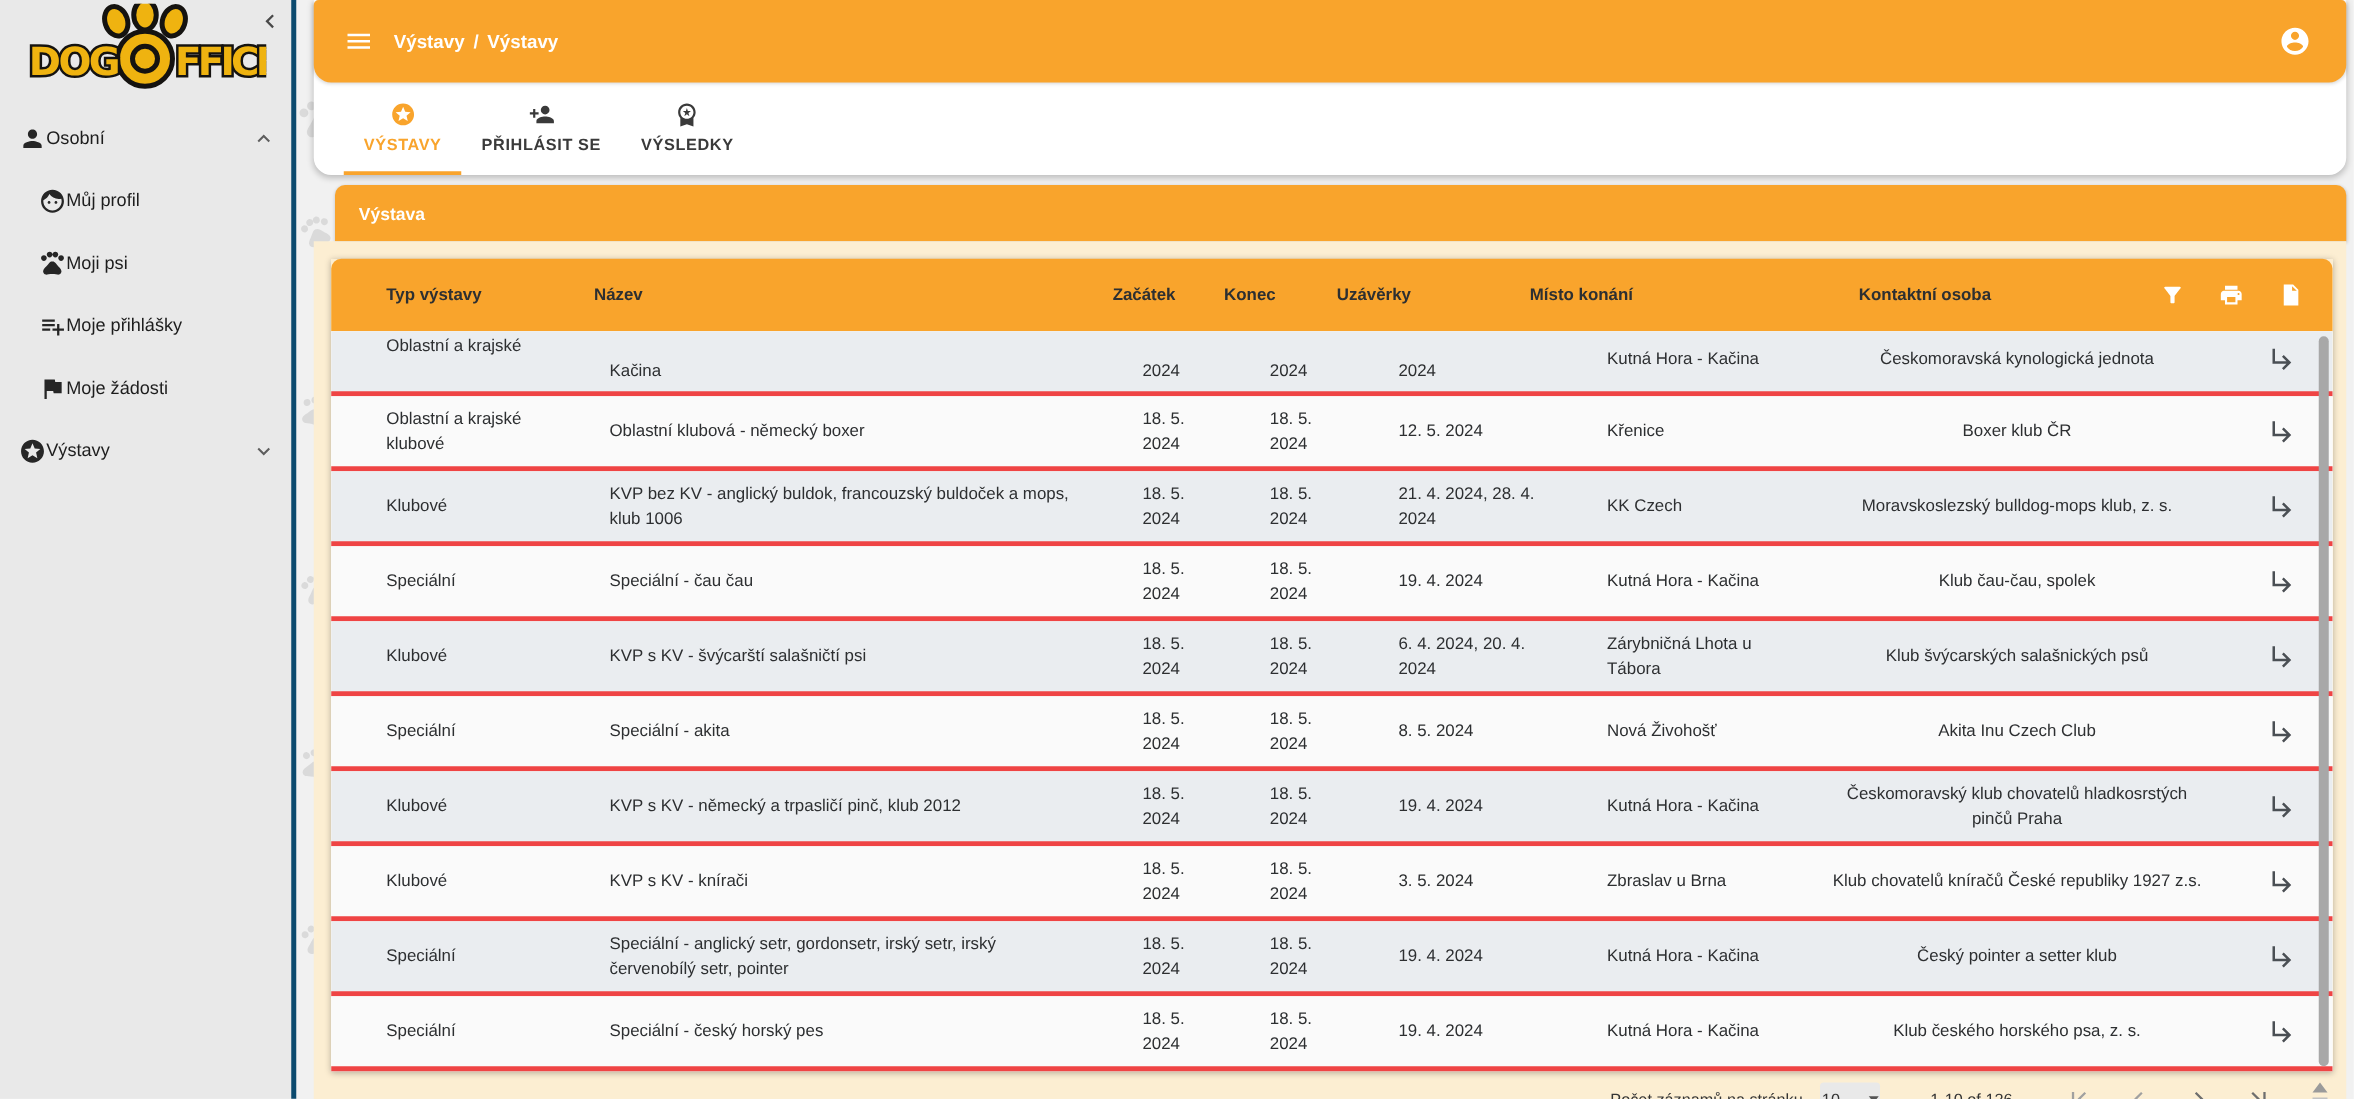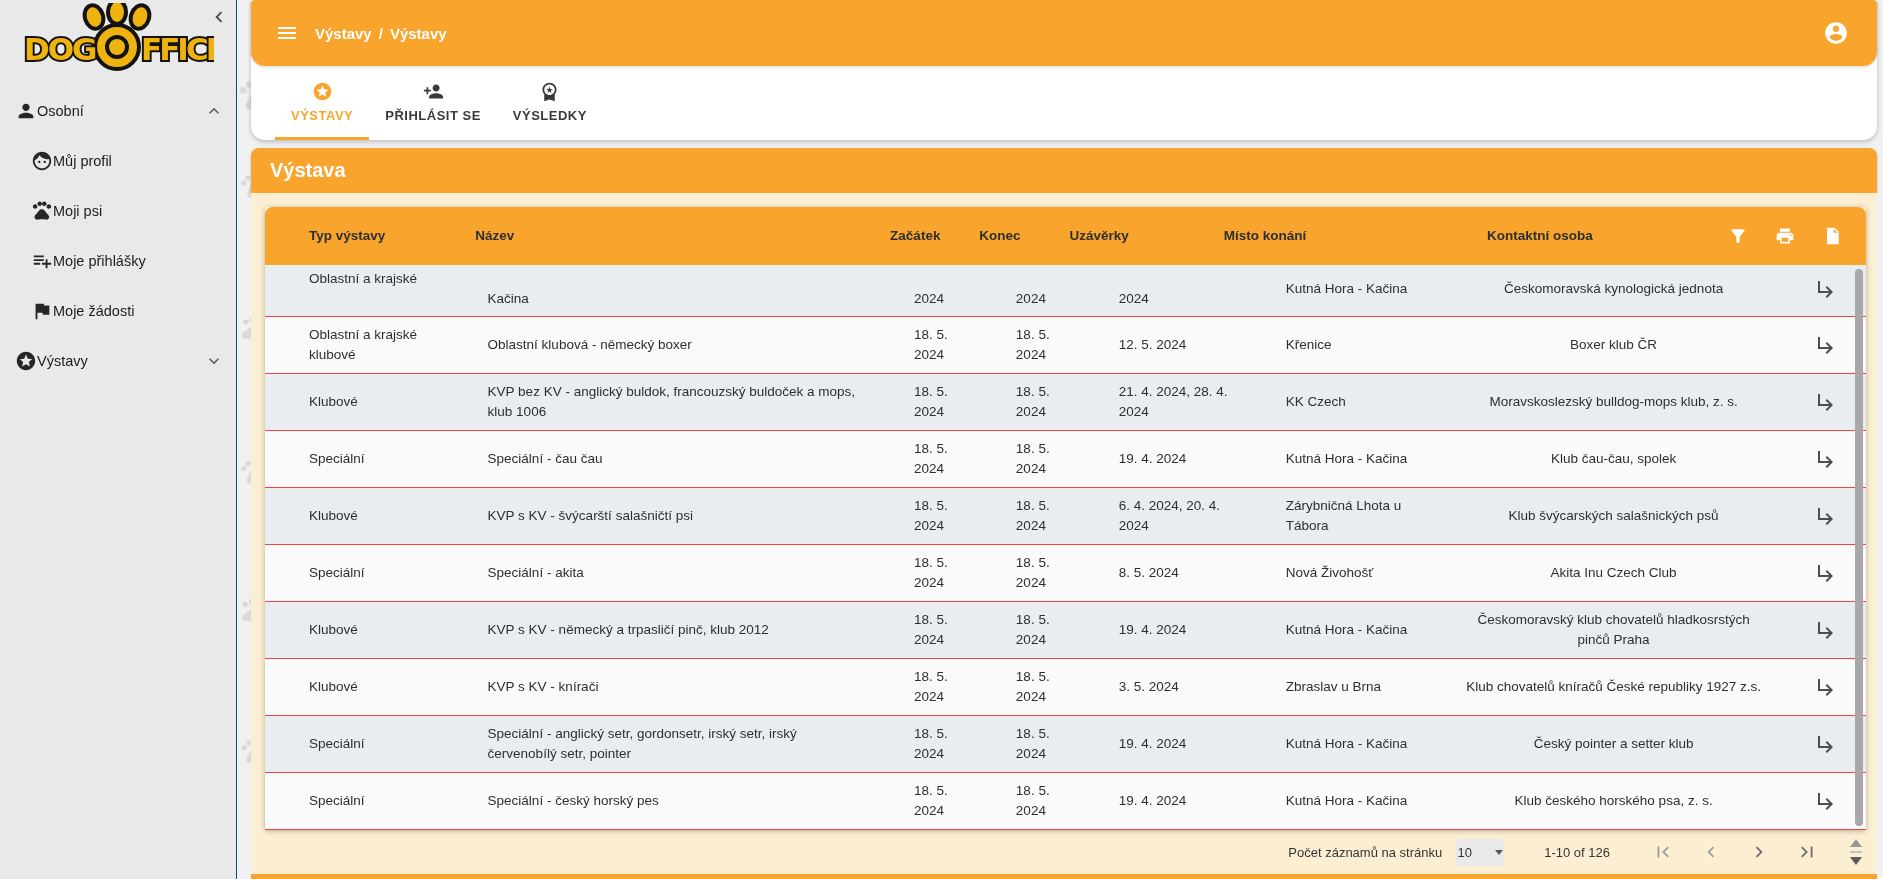--- a/index.html
+++ b/index.html
@@ -1,21 +1,21 @@
 <!DOCTYPE html>
 <html><head>
 <meta charset="utf-8">
 <style>
   * { box-sizing: border-box; margin: 0; padding: 0; }
   html,body { width:1883px; height:879px; overflow:hidden; }
   body { background:#f1f1f1; font-family:"Liberation Sans", sans-serif; color:#2d2f31; }
 
   
   .sidebar { position:absolute; left:0; top:0; width:237px; height:879px;
-             background:#e9e9e9; border-right:1px solid #0c4a6e; z-index:3; }
+             background:#e9e9e9; border-right:4px solid #0c4a6e; z-index:3; }
   .collapse-btn { position:absolute; top:6px; right:6px; width:22px; height:22px; cursor:pointer; }
   .collapse-btn svg { width:22px; height:22px; fill:#4a4a4a; }
   .logo { height:74px; display:flex; justify-content:center; align-items:center; padding-top:2px; }
   .nav { padding-top:12px; }
   .nav-item { height:50px; display:flex; align-items:center; position:relative; cursor:pointer; }
   .nav-item .ico { width:22px; height:22px; margin-left:15px; flex:0 0 22px; }
   .nav-item.sub .ico { margin-left:31px; }
   .nav-item .ico svg { width:22px; height:22px; fill:#262626; }
   .nav-item .lbl { font-size:14.5px; color:#1d1d1d; }
   .nav-item .chev { position:absolute; right:12px; width:20px; height:20px; }
@@ -46,35 +46,35 @@
   .tab .t-ico svg { width:21px; height:21px; fill:#3a3a3a; }
   .tab .t-lbl { font-size:13px; font-weight:bold; letter-spacing:.5px; color:#3a3a3a; }
   .tab.active { border-bottom-color:#f9a42c; }
   .tab.active .t-lbl { color:#f9a42c; }
   .tab.active .t-ico svg { fill:#f9a42c; }
 
   
   .panel { position:relative; z-index:1; margin:8px 0 0 13px; width:1626px; }
   .panel-header { height:45px; background:#f9a42c; border-radius:8px 8px 0 0;
                   display:flex; align-items:center; padding-left:19px;
-                  color:#fff; font-size:20px; font-weight:bold;
-                  box-shadow:0 1px 3px rgba(0,0,0,.2); }
+                  color:#fff; font-size:14px; font-weight:bold;
+                  box-shadow:0 1px 3px rgba(0,0,0,.2);margin-left:17px; }
   .panel-body { background:#fceed2; padding:14px 11px 0 14px; }
   .panel-edge { height:5px; background:#f9a42c; }
 
   .table-card { width:1601px; box-shadow:0 1px 5px rgba(0,0,0,.28); }
   .thead { height:58px; background:#f9a42c; border-radius:8px 8px 0 0;
            display:flex; align-items:center; color:#fff; font-size:13.5px; font-weight:bold; }
   .thead .hicons { flex:1; display:flex; justify-content:flex-end; align-items:center;
                    gap:27px; padding-right:24px; }
   .hicon { width:20px; height:20px; cursor:pointer; }
   .hicon svg { width:20px; height:20px; fill:#ffffff; }
 
   .tbody { position:relative; background:#fff; }
-  .trow { display:flex; min-height:57px; border-bottom:1px solid #ef4444; background:#fafafa; cursor:pointer;gap:13px; }
+  .trow { display:flex; min-height:57px; border-bottom:4px solid #ef4444; background:#fafafa; cursor:pointer;gap:13px; }
   .trow.alt { background:#eaedf0; }
   .trow.clipped { height:52px; min-height:52px; overflow:hidden; }
   .cell { display:flex; flex-direction:column; justify-content:center;
           padding:8px 25px 8px 0; font-size:13.5px; line-height:20px; color:#2d2f31; }
   .clipped .cell { padding-top:4px; padding-bottom:8px; }
   .cell .ln { white-space:nowrap; }
   .c-type    { width:188px; padding-left:20px;margin-left:24px; }
   .c-type .ln { white-space:normal; }
   .c-name    { width:420px; }
   .c-start   { width:90px;  }

